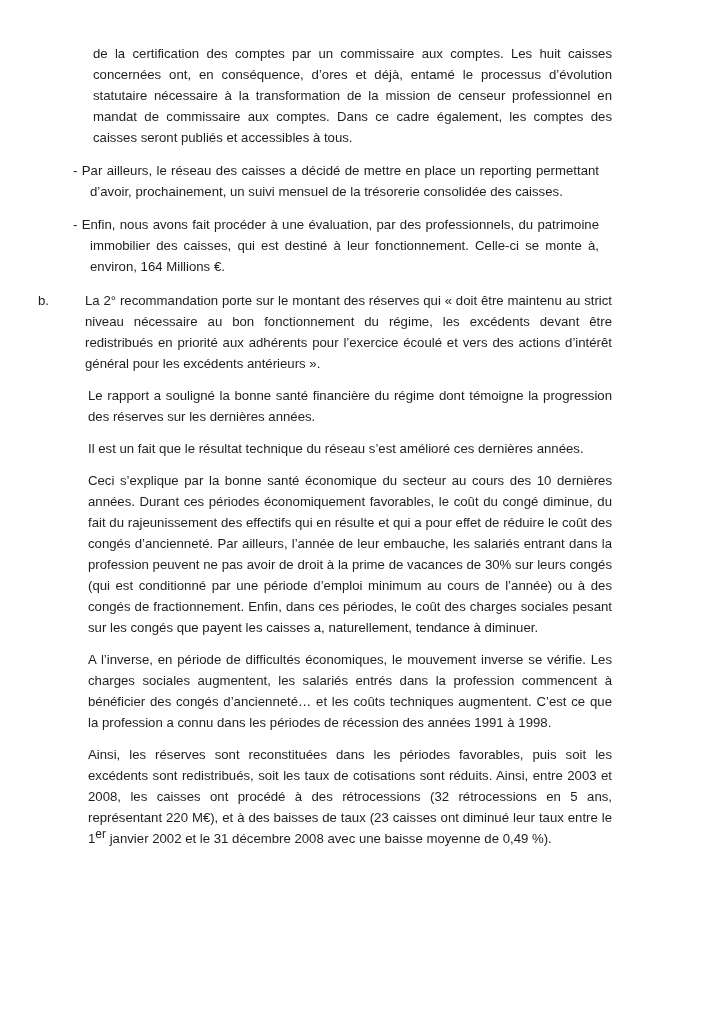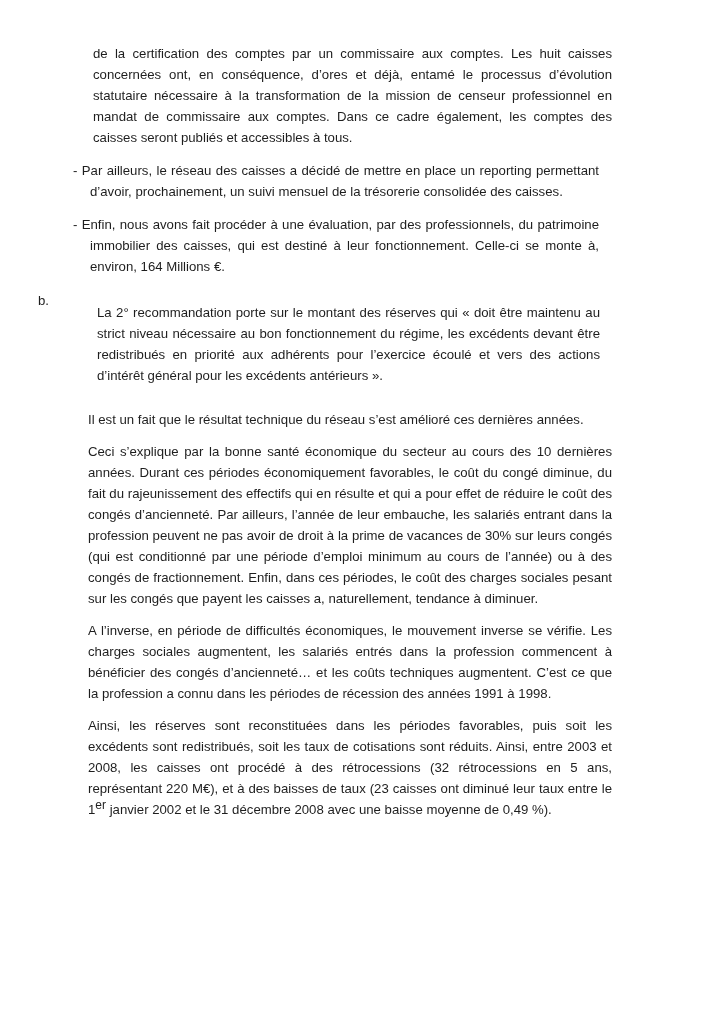--- a/index.html
+++ b/index.html
@@ -14,21 +14,21 @@
     background: #ffffff;
     font-family: "Liberation Sans", sans-serif;
     font-size: 13.2px;
     line-height: 21px;
     color: #1e1e1e;
     overflow: hidden;
     box-sizing: border-box;
   }
   .para {
     text-align: justify;
-    margin: 12px;
+    margin: 0;
   }
   .p-continuation {
     margin: 43px 93px 0 93px;
   }
   .bullet {
     text-align: justify;
     margin: 12px 106px 0 73px;
     padding-left: 17px;
     text-indent: -17px;
   }
@@ -70,20 +70,21 @@
 
   <p class="bullet">- Par ailleurs, le réseau des caisses a décidé de mettre en place un reporting permettant d’avoir, prochainement, un suivi mensuel de la trésorerie consolidée des caisses.</p>
 
   <p class="bullet">- Enfin, nous avons fait procéder à une évaluation, par des professionnels, du patrimoine immobilier des caisses, qui est destiné à leur fonctionnement. Celle-ci se monte à, environ, 164 Millions €.</p>
 
   <div class="item-b">
     <span class="item-label">b.</span>
     <p class="para">La 2° recommandation porte sur le montant des réserves qui « doit être maintenu au strict niveau nécessaire au bon fonctionnement du régime, les excédents devant être redistribués en priorité aux adhérents pour l’exercice écoulé et vers des actions d’intérêt général pour les excédents antérieurs ».</p>
   </div>
 
+  <p class="para p-body">Le rapport a souligné la bonne santé financière du régime dont témoigne la progression des réserves sur les dernières années.</p>
 
   <p class="para p-body">Il est un fait que le résultat technique du réseau s’est amélioré ces dernières années.</p>
 
   <p class="para p-body">Ceci s’explique par la bonne santé économique du secteur au cours des 10 dernières années. Durant ces périodes économiquement favorables, le coût du congé diminue, du fait du rajeunissement des effectifs qui en résulte et qui a pour effet de réduire le coût des congés d’ancienneté. Par ailleurs, l’année de leur embauche, les salariés entrant dans la profession peuvent ne pas avoir de droit à la prime de vacances de 30% sur leurs congés (qui est conditionné par une période d’emploi minimum au cours de l’année) ou à des congés de fractionnement. Enfin, dans ces périodes, le coût des charges sociales pesant sur les congés que payent les caisses a, naturellement, tendance à diminuer.</p>
 
   <p class="para p-body">A l’inverse, en période de difficultés économiques, le mouvement inverse se vérifie. Les charges sociales augmentent, les salariés entrés dans la profession commencent à bénéficier des congés d’ancienneté… et les coûts techniques augmentent. C’est ce que la profession a connu dans les périodes de récession des années 1991 à 1998.</p>
 
   <p class="para p-body"><span>Ainsi, les réserves sont reconstituées dans les périodes favorables, puis soit les excédents sont redistribués, soit les taux de cotisations sont réduits. Ainsi, entre 2003 et 2008, les caisses ont procédé à des rétrocessions (32 rétrocessions en 5 ans, représentant 220 M€), et à des baisses de taux (23 caisses ont diminué leur taux entre le 1</span><sup class="sup-er">er</sup><span> janvier 2002 et le 31 décembre 2008 avec une baisse moyenne de 0,49 %).</span></p>
 
   <div class="page-number">6</div>

